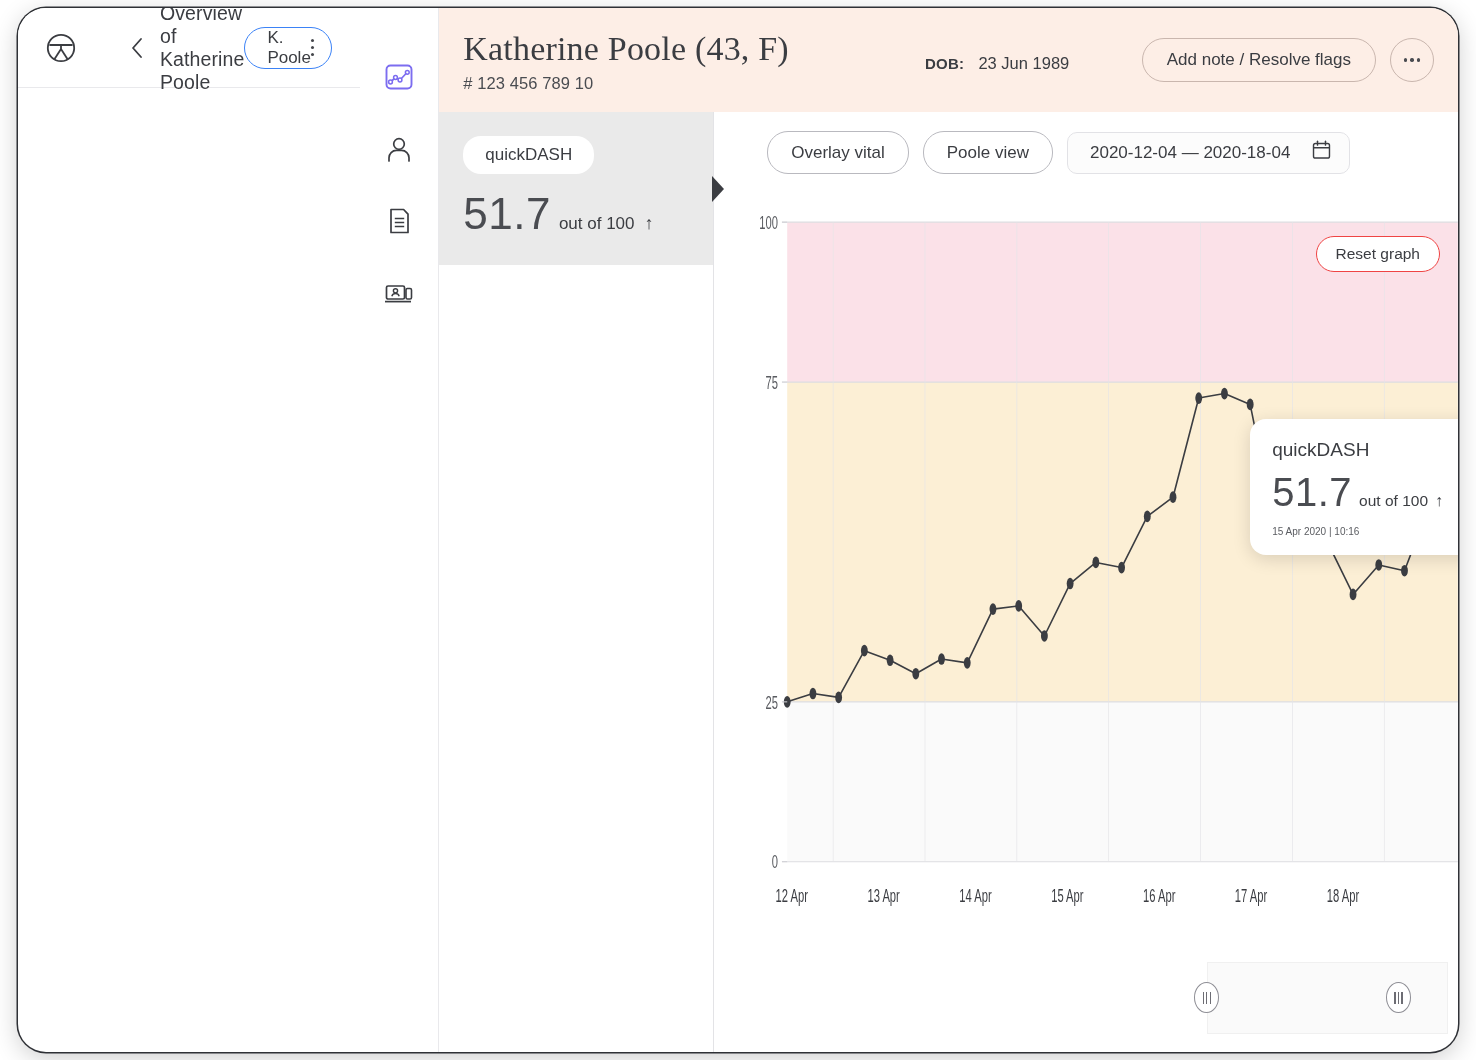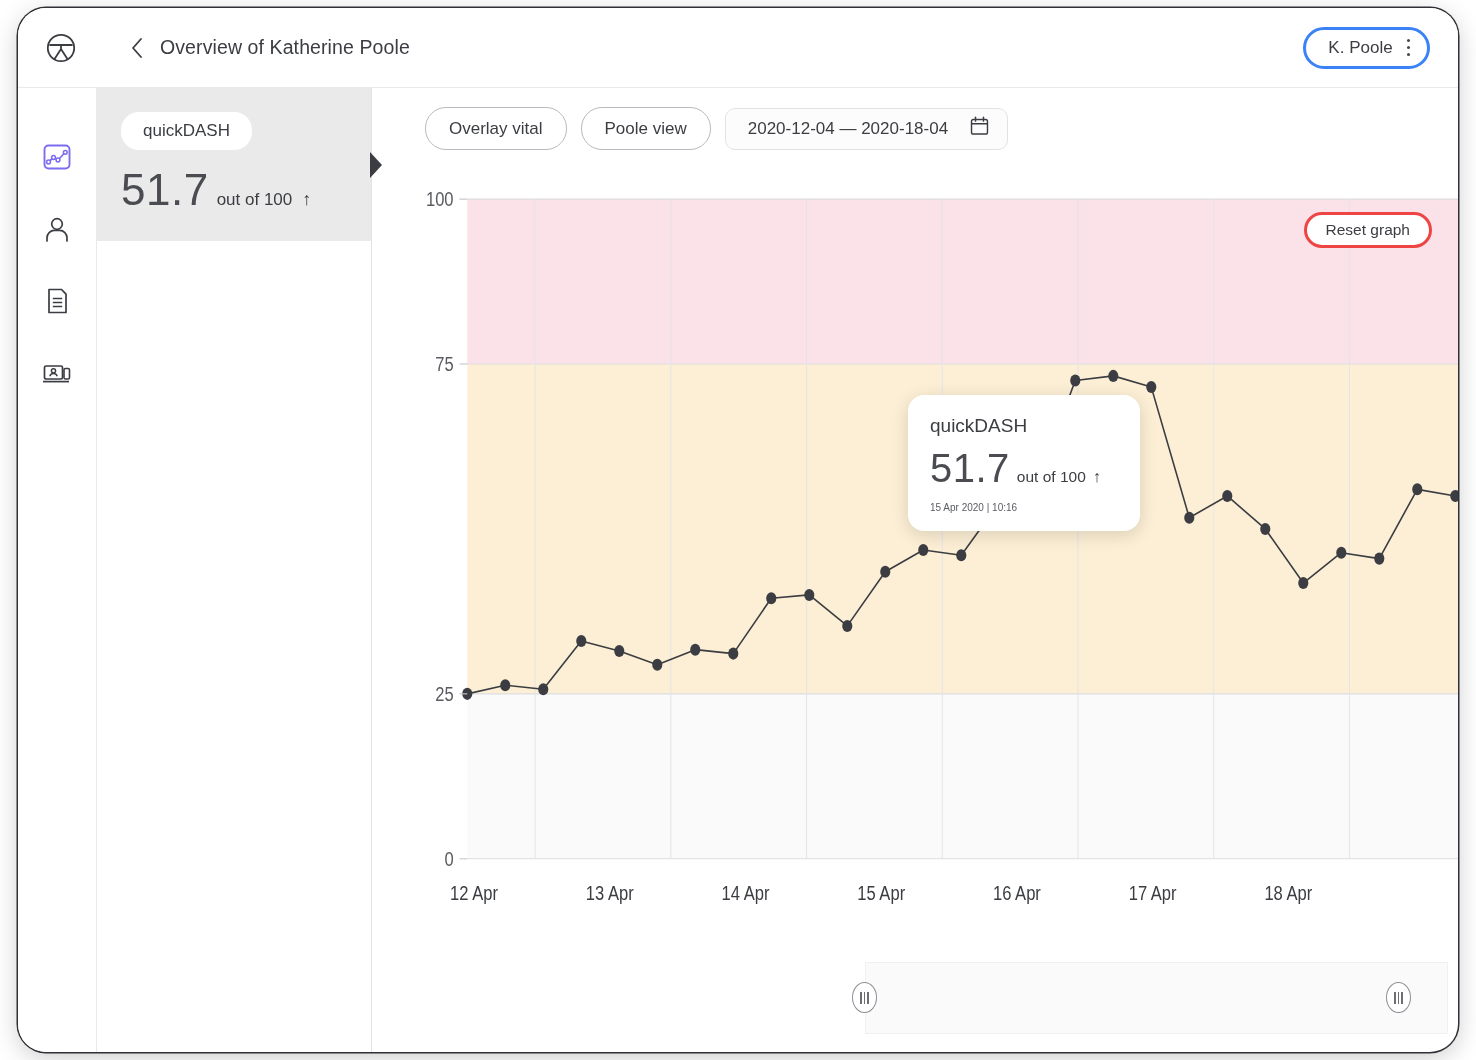--- a/index.html
+++ b/index.html
@@ -16,21 +16,21 @@
     position: absolute;
     left: 18px;
     top: 8px;
     width: 1440px;
     height: 1044px;
     background: #ffffff;
     border-radius: 28px;
     box-shadow: 0 0 0 1.5px #2f3136, 0 6px 26px rgba(0,0,0,0.20);
     overflow: hidden;
     display: flex;
-    flex-direction: column;
+    flex-direction: row;
   }
 
   
   .topbar {
     height: 80px;
     flex: 0 0 80px;
     background: #ffffff;
     border-bottom: 1px solid #e9e9ec;
     display: flex;
     align-items: center;
@@ -44,24 +44,24 @@
     display: flex; align-items: center;
   }
   .topbar-title {
     margin-left: 16px;
     font-size: 19.5px;
     color: #3b3d42;
     letter-spacing: .1px;
   }
   .topbar-spacer { flex: 1 1 auto; }
   .user-chip {
-    display: flex; align-items: center; gap: 14px;
+    display: flex; align-items: center; 
     height: 42px;
     padding: 0 17px 0 22px;
-    border: 3px solid #3b82f6;
+    border: 1px solid #3b82f6;
     border-radius: 22px;
     font-size: 17px;
     color: #3b3d42;
     background: #fff;
     cursor: pointer;
   }
   .kebab-v {
     display: flex; flex-direction: column; gap: 3.5px;
     align-items: center;
   }
@@ -220,25 +220,25 @@
   }
 
   .chart-area {
     flex: 1 1 auto;
     position: relative;
     min-height: 0;
   }
 
   .reset-btn {
     position: absolute;
-    right: 26px;
+    right: 18px;
     top: 43px;
     height: 36px;
     padding: 0 19px;
-    border: 3px solid #ef4444;
+    border: 1px solid #ef4444;
     border-radius: 18px;
     background: #ffffff;
     font-size: 15.5px;
     color: #3b3d42;
     font-family: "Liberation Sans", sans-serif;
     cursor: pointer;
     z-index: 9;
   }
 
   .svg-chart { display: block; width: 100%; height: 100%; }
@@ -364,20 +364,43 @@
           <circle cx="11.5" cy="12.8" r="2.1" fill="none" stroke="#3b3d42" stroke-width="1.4"></circle>
           <path d="M7.8 18.2 a3.9 3.9 0 0 1 7.4 0" fill="none" stroke="#3b3d42" stroke-width="1.4"></path>
           <line x1="1" y1="23.6" x2="27" y2="23.6" stroke="#3b3d42" stroke-width="1.7"></line>
           <rect x="22" y="10.5" width="5.5" height="10.5" rx="1.4" fill="none" stroke="#3b3d42" stroke-width="1.6"></rect>
         </svg>
       </div>
     </div>
 
     <div class="content-col">
 
+      <div class="patient-header">
+        <div class="p-name-block">
+          <div class="p-name">Katherine Poole (43, F)</div>
+          <div class="p-id"># 123 456 789 10</div>
+        </div>
+
+        <div class="p-dob">
+          <span class="p-dob-label">DOB:</span>
+          <span class="p-dob-value">23 Jun 1989</span>
+        </div>
+
+        <div class="ph-spacer"></div>
+
+        <button class="btn-pill-outline">Add note / Resolve flags</button>
+
+        <div class="btn-round-outline">
+          <span class="dots-h">
+              <i></i>
+              <i></i>
+              <i></i>
+            </span>
+        </div>
+      </div>
 
       <div class="lower-row">
 
         <div class="score-list">
           <div class="score-card">
             <span class="score-chip">quickDASH</span>
             <div class="score-value-row">
               <span class="score-big">51.7</span>
               <span class="score-sub">out of 100</span>
               <span class="score-trend">↑</span>

